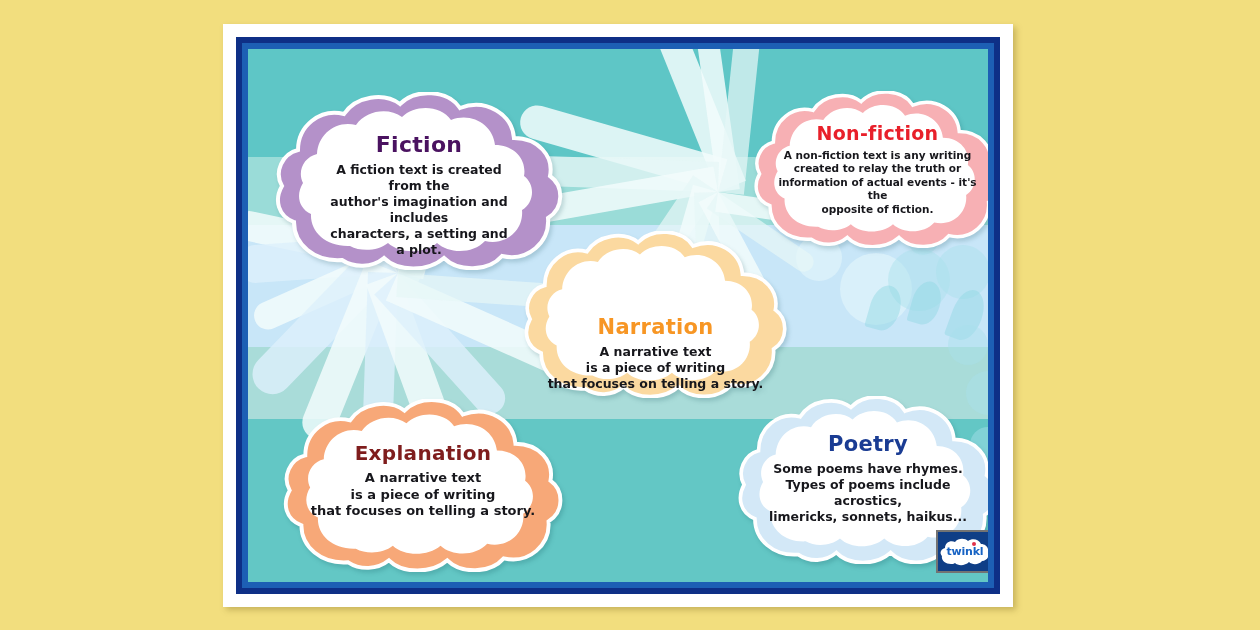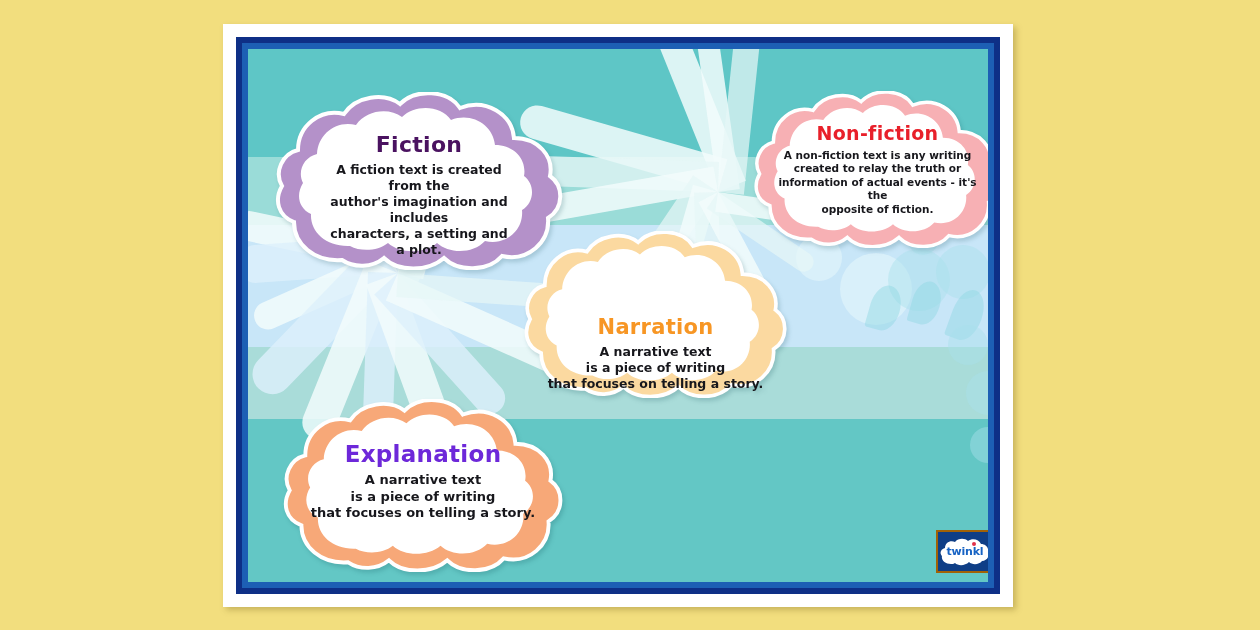--- a/index.html
+++ b/index.html
@@ -116,21 +116,21 @@
     line-height:1.28;
     margin:0;
   }
 
   
   #twinkl-badge{
     position:absolute;
     left:688px;top:481px;
     width:58px;height:43px;
     background:#0f3e86;
-    border:2px solid #a16207;
+    border:2px solid #737373;
     box-sizing:border-box;
     display:flex;align-items:center;justify-content:center;
   }
   #twinkl-cloud{position:relative;width:50px;height:28px;}
   #twinkl-cloud svg{display:block;position:absolute;left:0;top:0;}
   #twinkl-word{
     position:absolute;left:0;right:0;top:7px;
     text-align:center;
     font-family:"DejaVu Sans", sans-serif;
     font-weight:bold;font-size:11px;
@@ -279,29 +279,51 @@
                      C214,6 240,22 242,46 C266,46 282,64 278,84 C292,94 292,116 276,126
                      C278,150 256,170 230,164 C216,180 186,180 172,166
                      C156,180 126,180 112,166 C100,176 82,176 70,168 Z" fill="#f7a878" stroke="#ffffff" stroke-width="4"></path>
             <path d="M78,154 C54,155 38,140 39,122 C26,116 24,102 31,91 C25,79 32,65 45,62
                      C46,42 64,28 84,33 C94,18 117,15 130,25 C143,12 169,13 179,28
                      C200,20 221,33 223,53 C243,53 255,68 252,84 C263,92 263,110 250,118
                      C252,138 234,154 213,149 C201,162 177,162 165,151
                      C152,162 128,162 116,151 C106,159 89,160 78,154 Z" fill="#ffffff"></path>
           </svg>
           <div class="cloud-text" style="top:42px;padding:0 30px;">
-            <div class="cloud-title" style="font-size:23px;color:#6d28d9;">Explanation</div>
+            <div class="cloud-title" style="font-size:20px;color:#7f1d1d;">Explanation</div>
             <div class="cloud-body" style="font-size:13px;">
               <div>A narrative text</div>
               <div>is a piece of writing</div>
               <div>that focuses on telling a story.</div>
             </div>
           </div>
         </div>
 
+        <div class="cloud" style="left:487px;top:347px;width:266px;height:168px;">
+          <svg width="266" height="168" viewBox="0 0 294 178" preserveAspectRatio="none">
+            <path d="M70,168 C42,170 22,152 22,130 C6,124 2,108 10,94 C2,80 10,62 26,58
+                     C26,34 48,16 72,22 C84,4 112,0 128,12 C144,-4 176,-2 188,16
+                     C214,6 240,22 242,46 C266,46 282,64 278,84 C292,94 292,116 276,126
+                     C278,150 256,170 230,164 C216,180 186,180 172,166
+                     C156,180 126,180 112,166 C100,176 82,176 70,168 Z" fill="#d3e8f7" stroke="#ffffff" stroke-width="4"></path>
+            <path d="M78,154 C54,155 38,140 39,122 C26,116 24,102 31,91 C25,79 32,65 45,62
+                     C46,42 64,28 84,33 C94,18 117,15 130,25 C143,12 169,13 179,28
+                     C200,20 221,33 223,53 C243,53 255,68 252,84 C263,92 263,110 250,118
+                     C252,138 234,154 213,149 C201,162 177,162 165,151
+                     C152,162 128,162 116,151 C106,159 89,160 78,154 Z" fill="#ffffff"></path>
+          </svg>
+          <div class="cloud-text" style="top:36px;padding:0 18px;">
+            <div class="cloud-title" style="font-size:21px;color:#1a3c93;">Poetry</div>
+            <div class="cloud-body" style="font-size:12.5px;">
+              <div>Some poems have rhymes.</div>
+              <div>Types of poems include acrostics,</div>
+              <div>limericks, sonnets, haikus...</div>
+            </div>
+          </div>
+        </div>
 
         <div id="twinkl-badge">
           <div id="twinkl-cloud">
             <svg width="50" height="28" viewBox="0 0 50 28">
               <path d="M11,26 C5,26 1,22 2,18 C-1,15 1,11 5,10 C5,5 10,2 15,4
                        C18,0 25,0 28,3 C32,0 39,1 41,6 C46,6 49,10 48,14
                        C50,18 47,23 42,23 C39,27 32,27 29,24
                        C25,28 18,28 15,25 C14,26 12,26 11,26 Z" fill="#ffffff"></path>
             </svg>
             <div id="twinkl-dot"></div>

